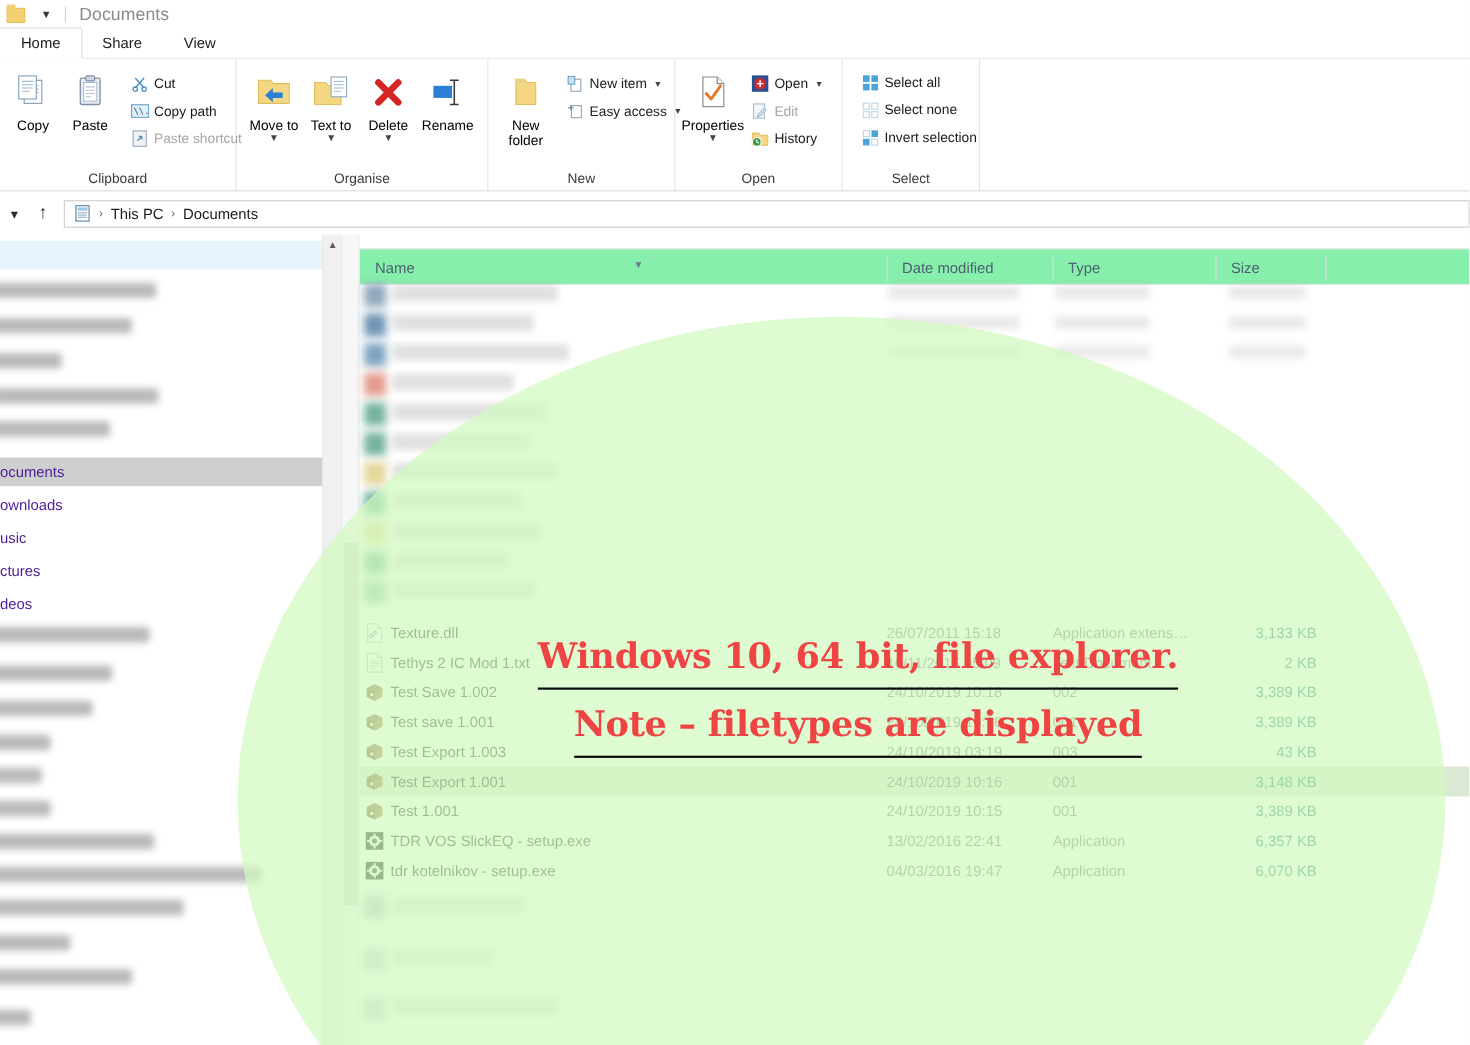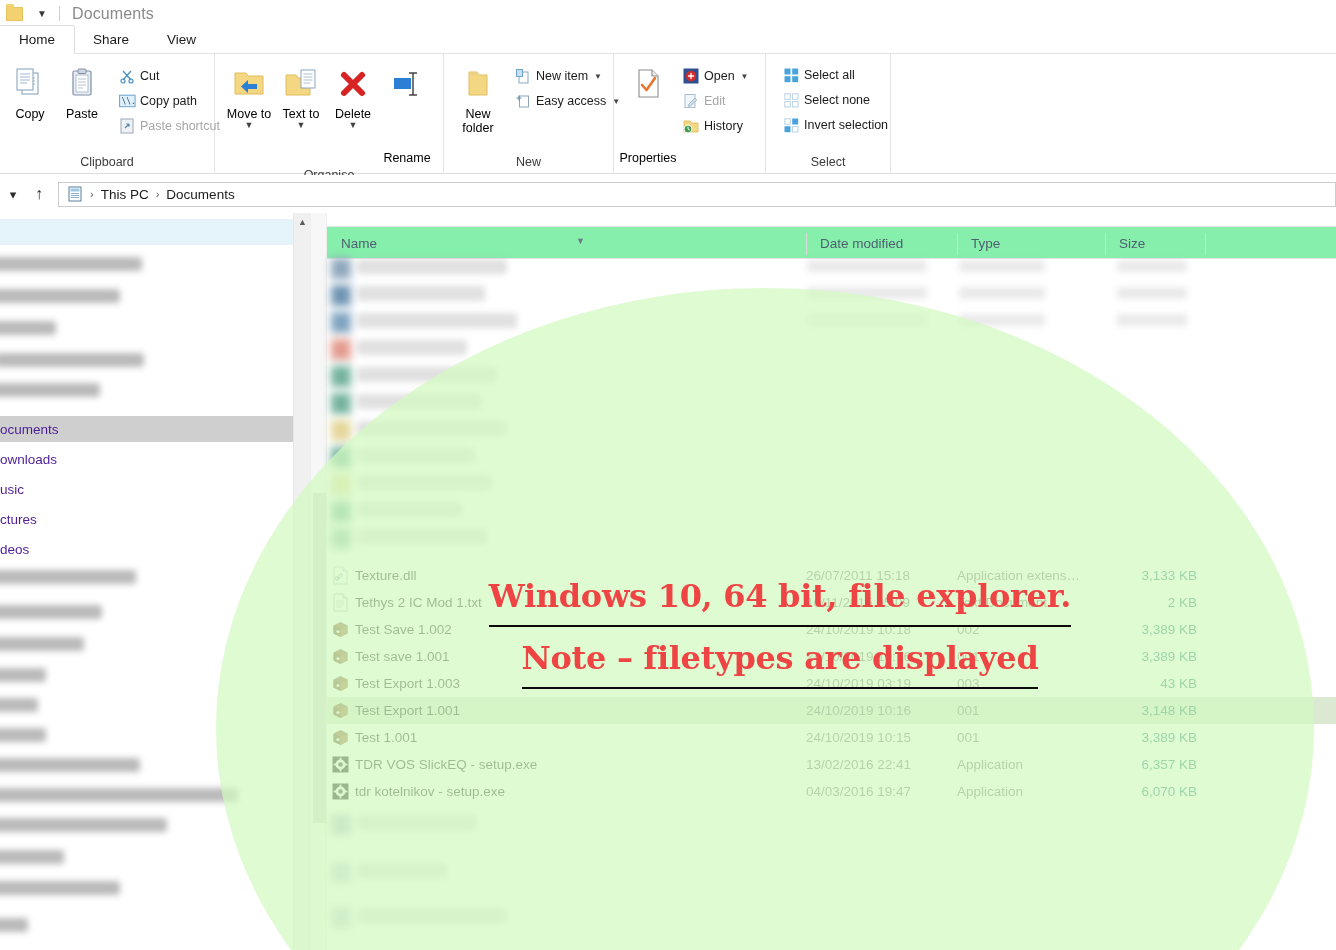--- a/index.html
+++ b/index.html
@@ -70,21 +70,21 @@
   .rgroup-body{ flex:1; display:flex; align-items:flex-start; padding-top:8px; }
   .rgroup-title{
     height:22px; line-height:20px; text-align:center; font-size:12.5px;
     color:#3b3b3b; width:100%;
   }
 
   .bigbtn{
     width:52px; display:flex; flex-direction:column; align-items:center;
     padding-top:2px; cursor:default;
   }
-  .bigbtn.wide{ width:56px;gap:44px; }
+  .bigbtn.wide{ width:56px; }
   .bigbtn .glyph{ height:40px; display:flex; align-items:center; justify-content:center; }
   .bigbtn .lbl{
     font-size:12.5px; color:#000000; text-align:center; line-height:14px; margin-top:3px;
   }
   .caret-d{ font-size:9px; line-height:8px; color:#444; }
 
   .smallcol{ display:flex; flex-direction:column; gap:3px; padding-top:3px; }
   .smallbtn{
     display:flex; align-items:center; height:22px; padding:0 6px 0 2px;
     font-size:12.5px; color:#1b1b1b; cursor:default; white-space:nowrap;

